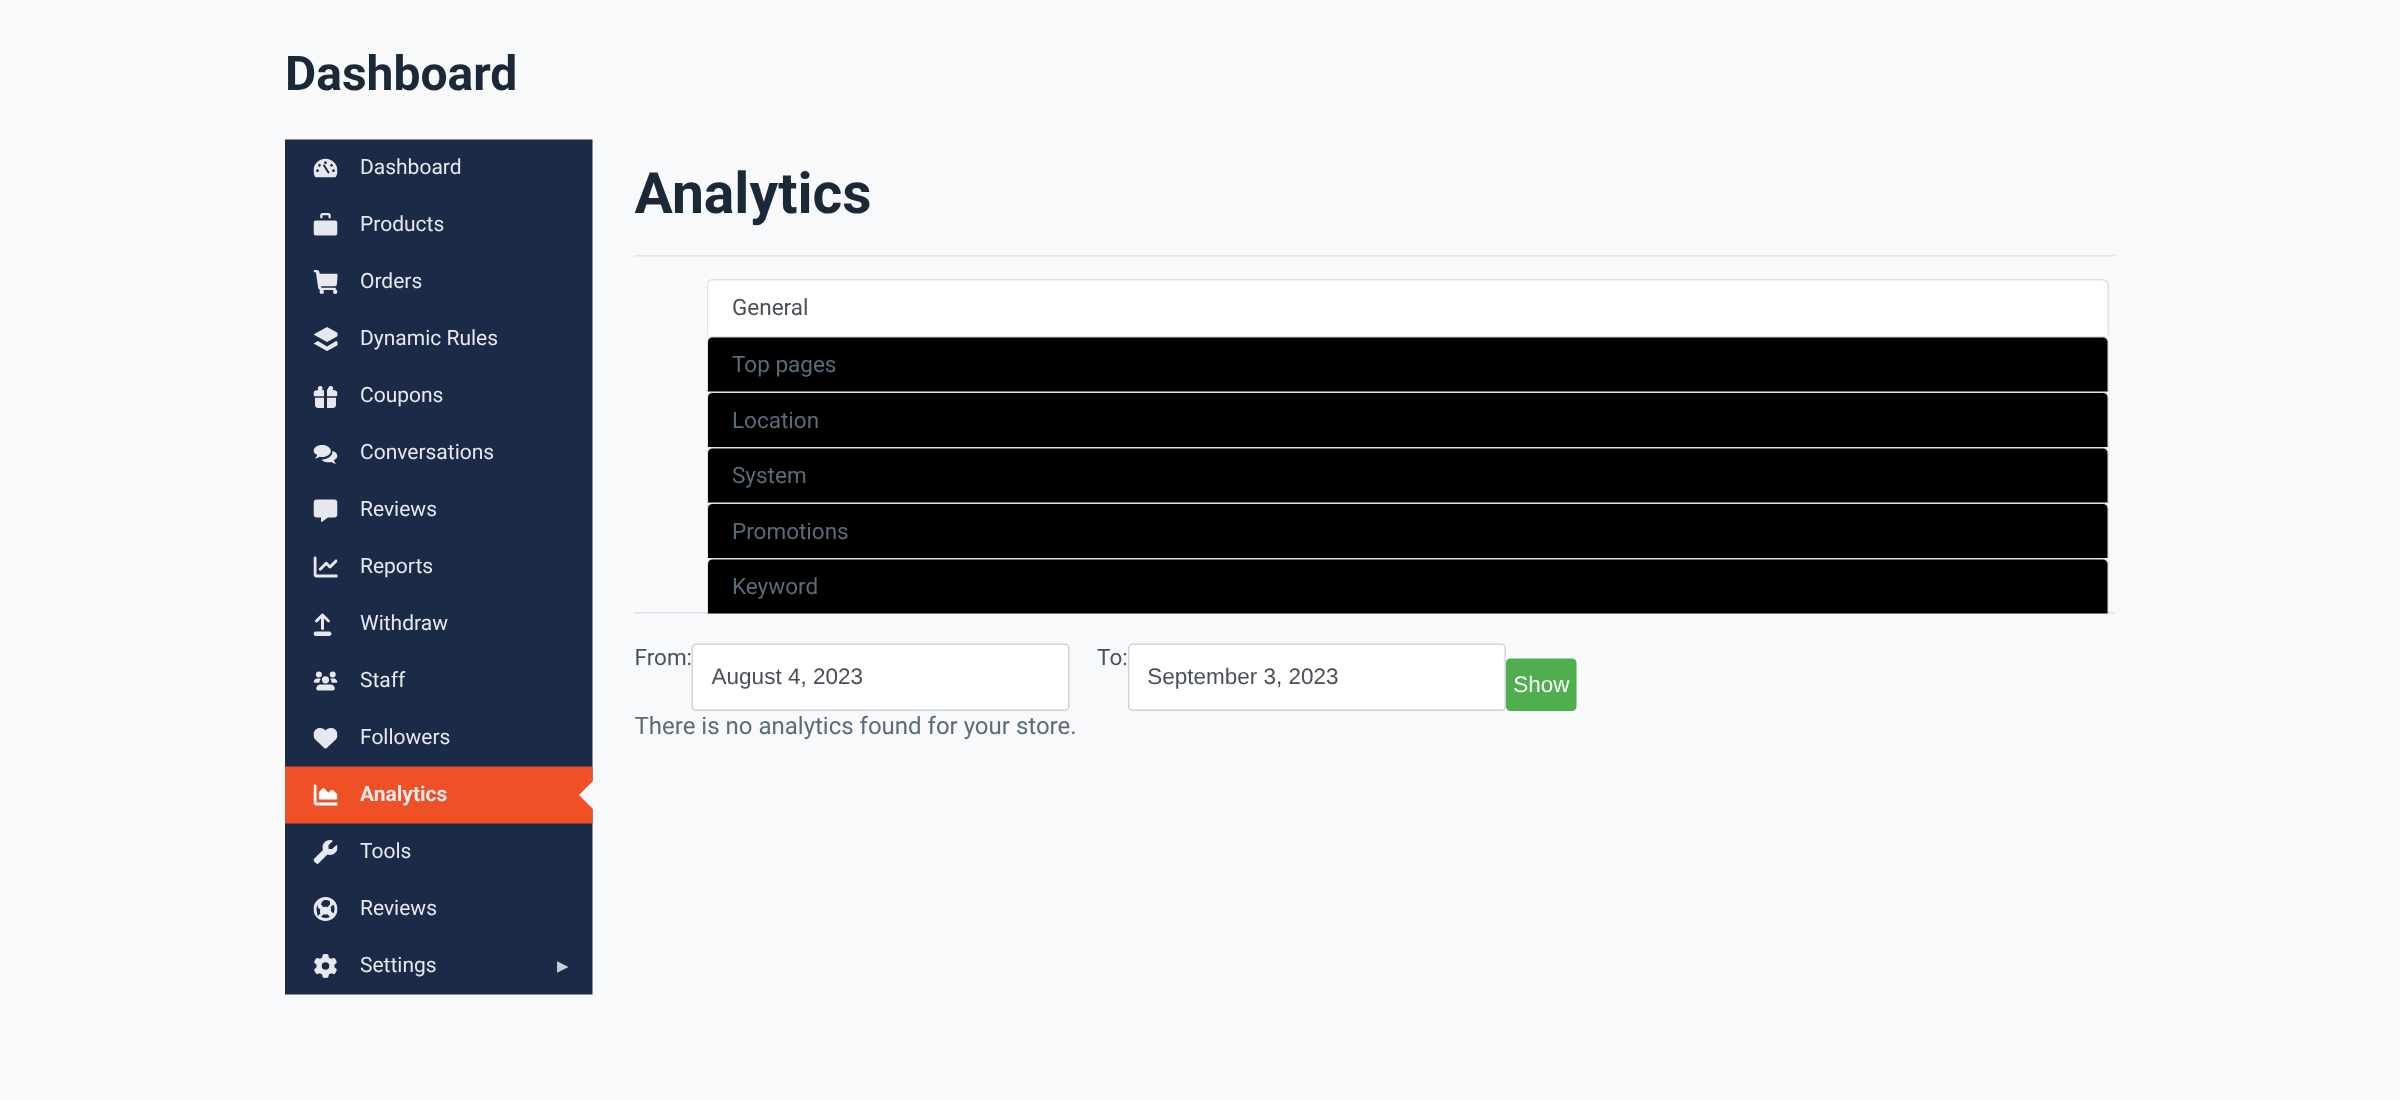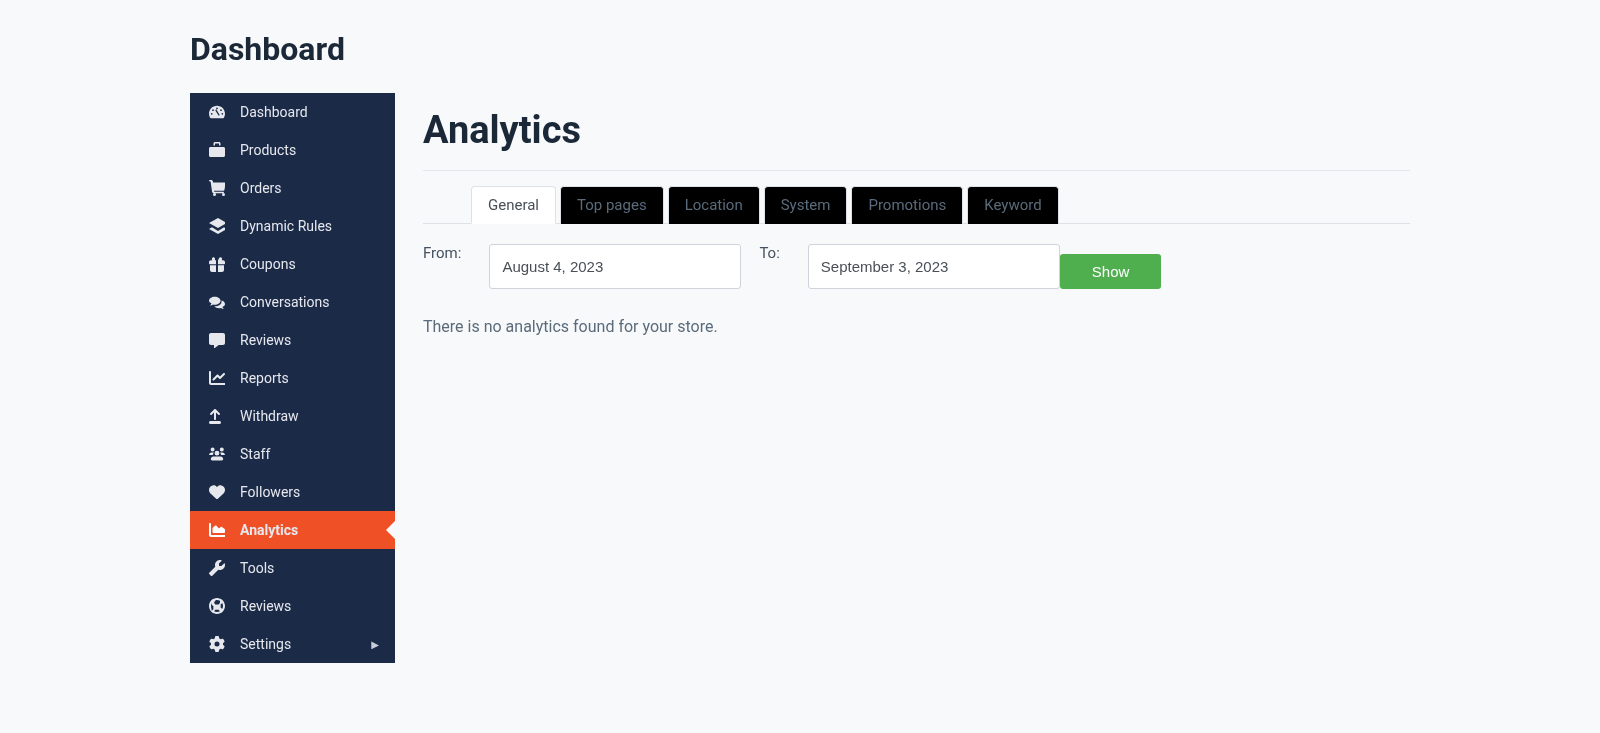--- a/index.html
+++ b/index.html
@@ -79,20 +79,21 @@
   }
   .hr {
     border: none;
     border-top: 1px solid #e3e6ea;
     margin-bottom: 14px;
   }
   .tabs {
     display: flex;
     border-bottom: 1px solid #dee2e6;
     padding-left: 48px;
+    flex-direction: column;
   }
   .tab {
     padding: 9px 16px;
     font-size: 15px;
     color: #5a6b7b;
     background: #000000;
     border: 1px solid #dee2e6;
     border-bottom: none;
     margin-right: 4px;
     border-top-left-radius: 4px;
@@ -118,35 +119,33 @@
     margin-bottom: 8px;
   }
   .text-input {
     width: 252px;
     padding: 8px 12px;
     font-size: 15px;
     color: #495057;
     background: #fff;
     border: 1px solid #ced4da;
     border-radius: 3px;
-    margin-left: 28px;
   }
   .show-btn {
     margin-top: 10px;
     align-self: flex-start;
     background: #4fae4e;
     color: #fff;
     border: none;
-    padding: 9px 32px;
+    padding: 9px 5px;
     font-size: 15px;
     border-radius: 3px;
     cursor: pointer;
   }
   .empty-msg {
-    margin-top: 28px;
     font-size: 16px;
     color: #5a6b7b;
   }
   svg { width: 16px; height: 16px; fill: currentColor; }
 </style>
 </head>
 <body>
 
 <div class="outer">
   <h1 class="page-title">Dashboard</h1>

